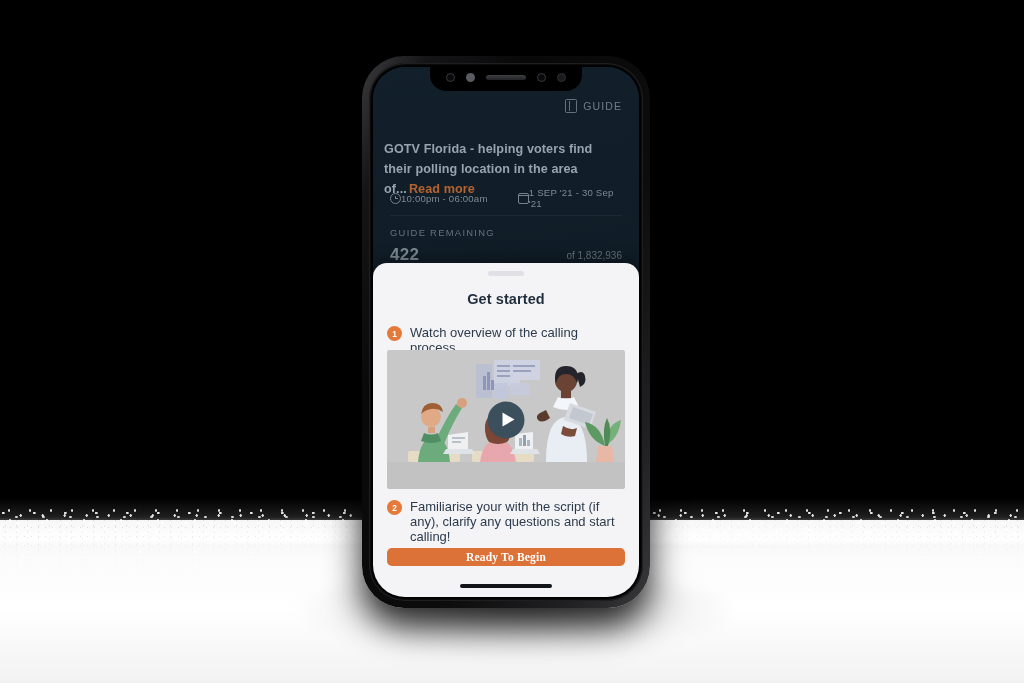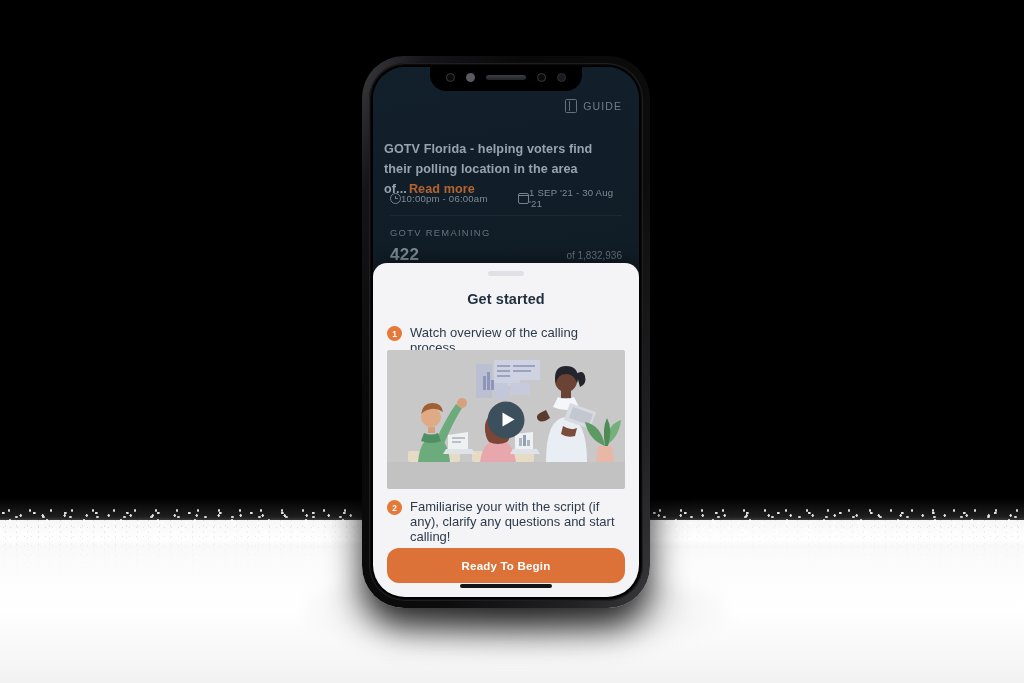--- a/index.html
+++ b/index.html
@@ -372,32 +372,32 @@
     width: 0; height: 0;
     border-left: 12px solid #ffffff;
     border-top: 7px solid transparent;
     border-bottom: 7px solid transparent;
     margin-left: 4px;
   }
   #ready-button {
     position: absolute;
     left: 14px; right: 14px;
     top: 285px;
-    height: 35px;
-    border-radius: 12px;
+    height: 18px;
+    border-radius: 5px;
     background: #dd7238;
     color: #fff;
     font-size: 11.5px;
     font-weight: 700;
     display: flex;
     align-items: center;
     justify-content: center;
     border: none;
     letter-spacing: .2px;
-    font-family: Liberation Sans, sans-serif;
+    font-family: Liberation Serif, serif;
     cursor: pointer;
   }
   #home-indicator {
     position: absolute;
     left: 50%;
     transform: translateX(-50%);
     bottom: 9px;
     width: 92px; height: 4px;
     border-radius: 3px;
     background: #111418;
@@ -436,27 +436,27 @@
             <span>GOTV Florida - helping voters find their polling location in  the area of...</span><span id="read-more">Read more</span>
           </div>
 
           <div id="meta-row">
             <div class="meta-item time">
               <span class="clock-icon"></span>
               <span>10:00pm - 06:00am</span>
             </div>
             <div class="meta-item">
               <span class="cal-icon"></span>
-              <span>1 SEP '21 - 30 Aug '21</span>
+              <span>1 SEP '21 - 30 Sep '21</span>
             </div>
           </div>
 
           <div id="divider"></div>
 
-          <div id="calls-label">GOTV REMAINING</div>
+          <div id="calls-label">GUIDE REMAINING</div>
           <div id="calls-remaining">422</div>
           <div id="calls-total">of 1,832,936</div>
         </div>
 
         <div id="sheet">
 
           <div id="drag-handle"></div>
 
           <div id="sheet-title">Get started</div>
 

